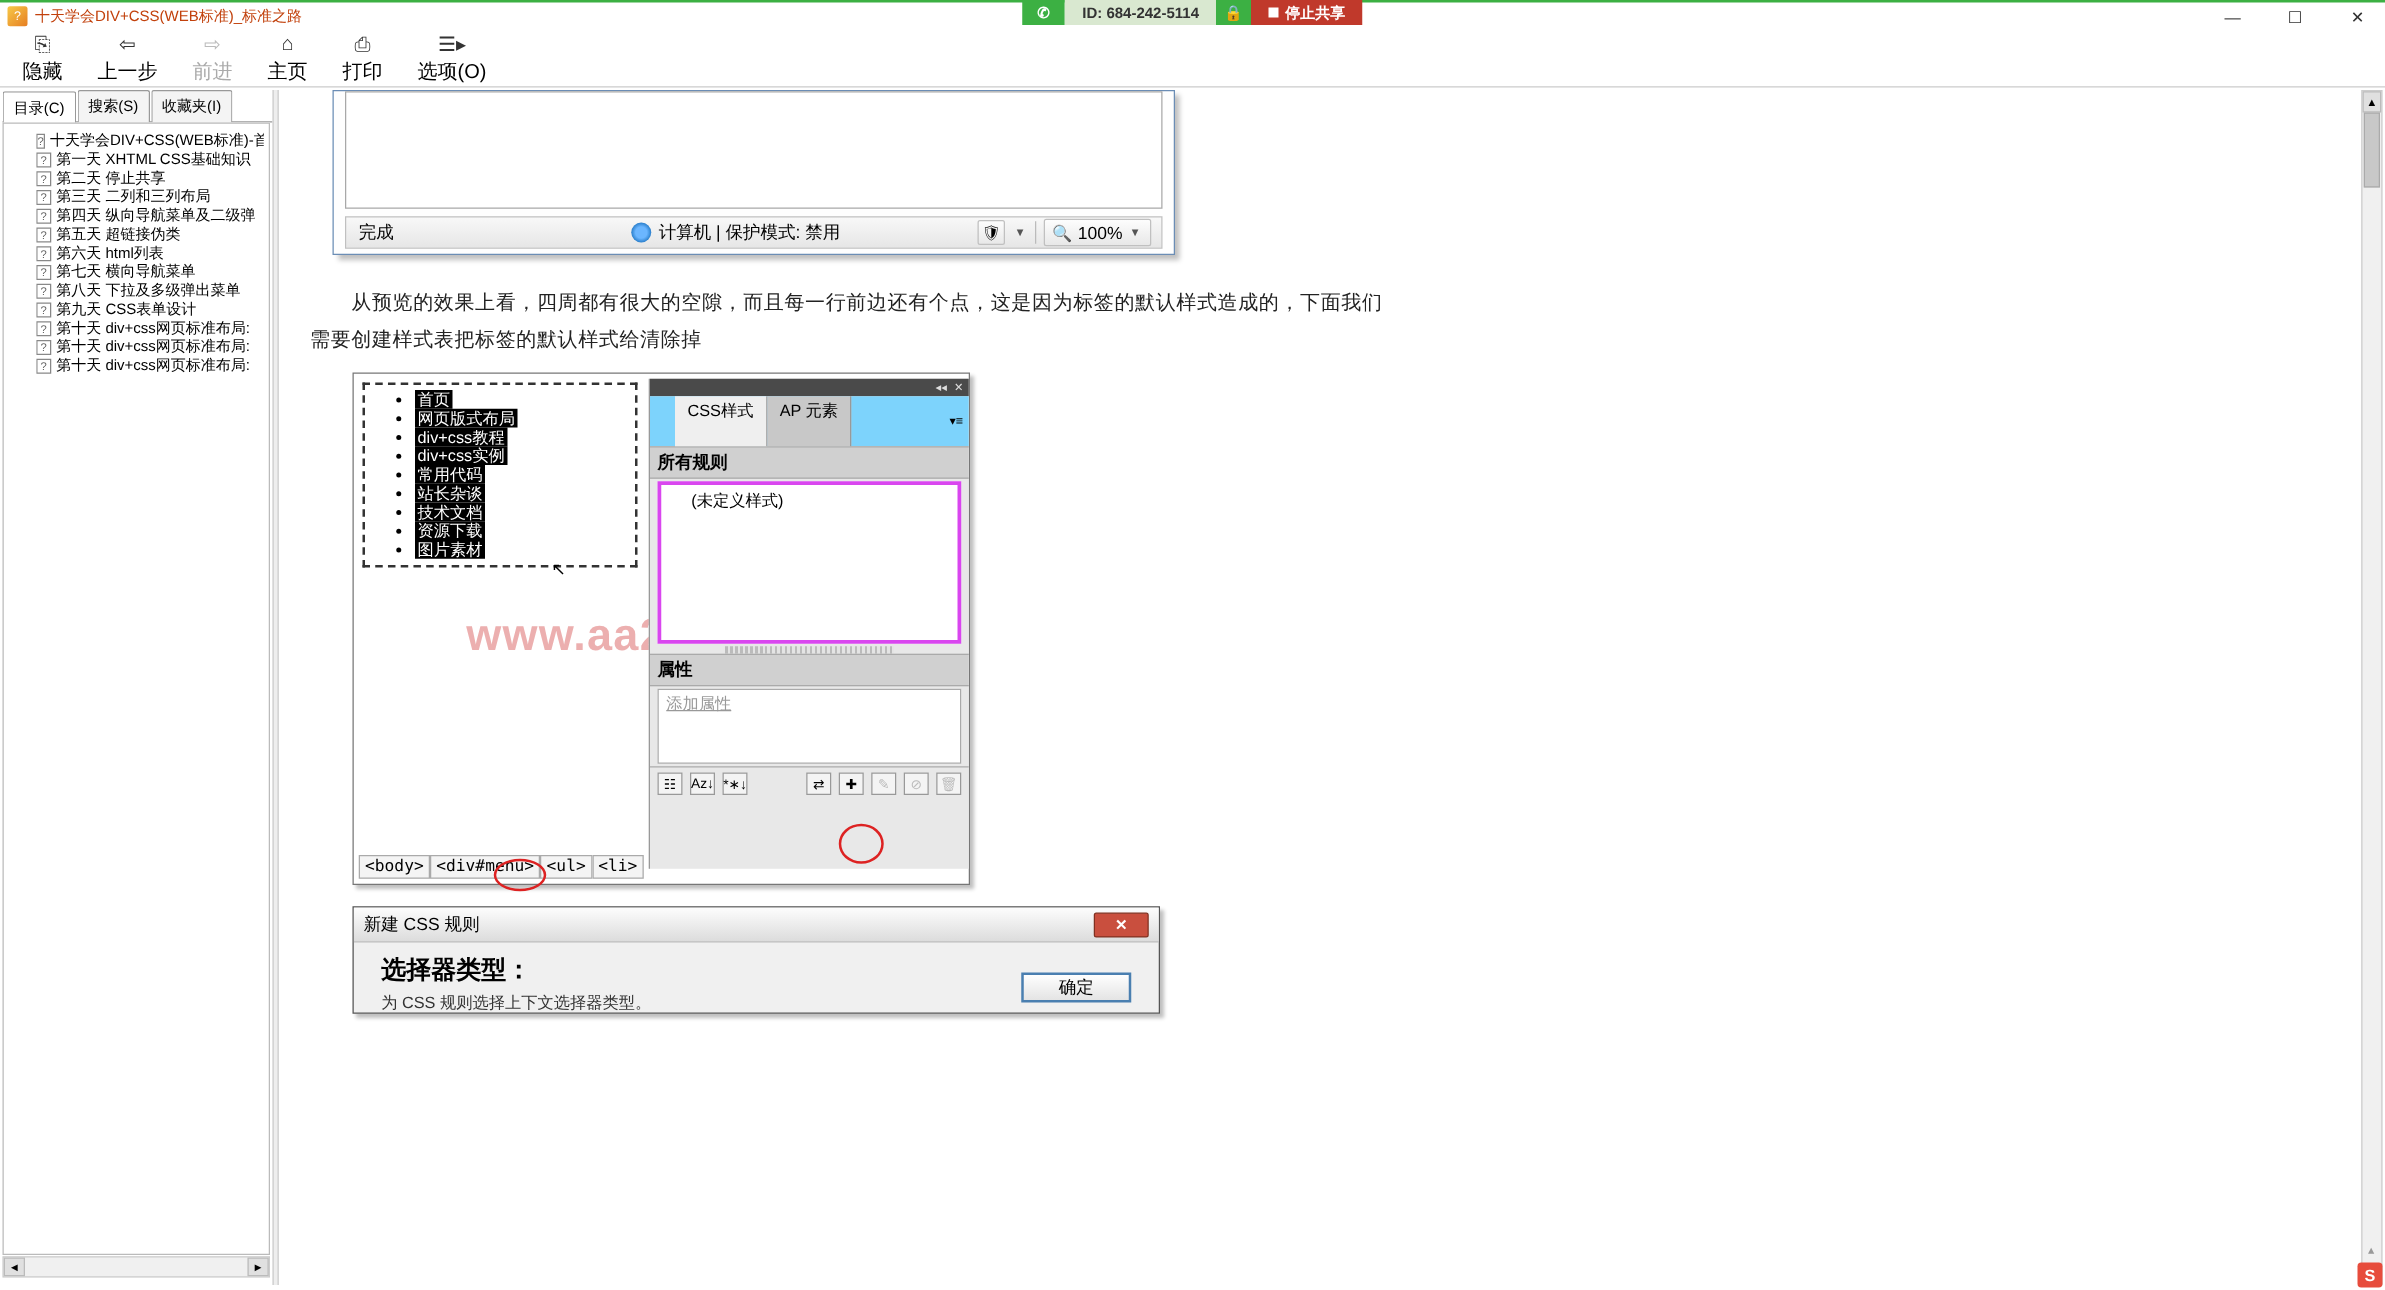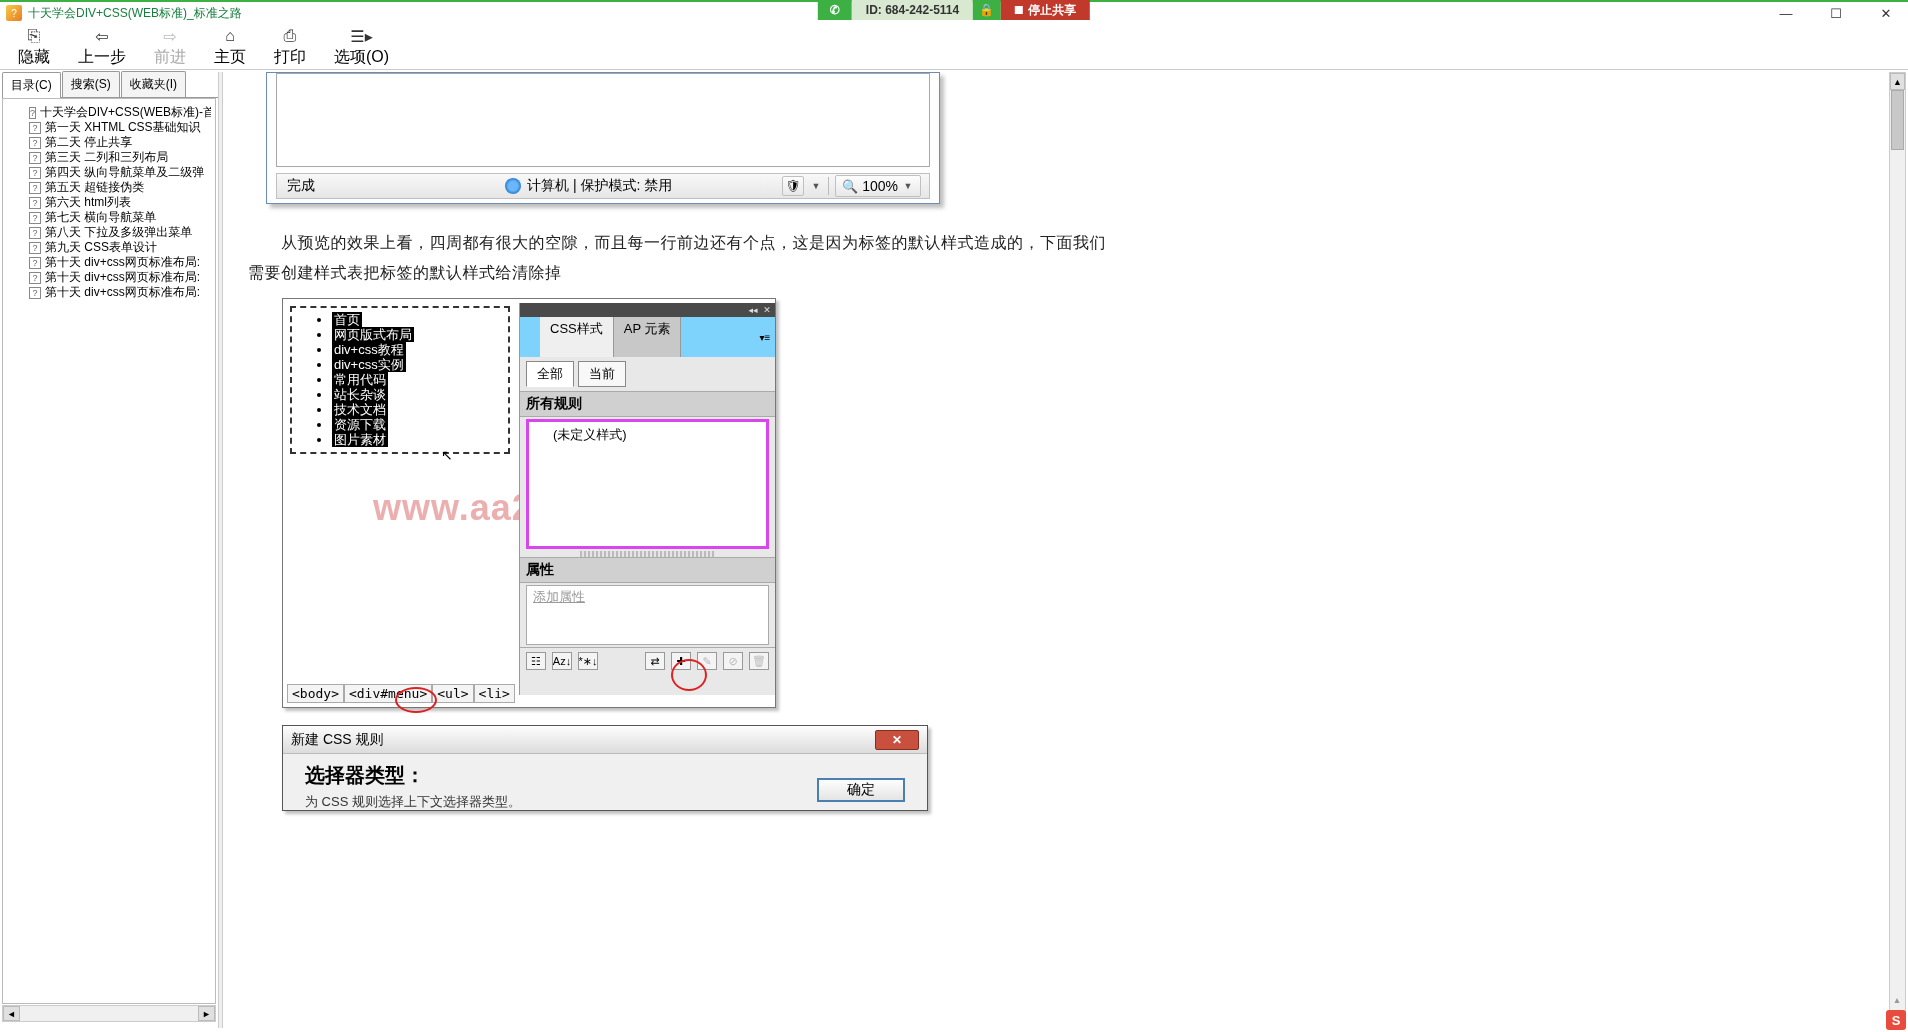--- a/index.html
+++ b/index.html
@@ -10,34 +10,34 @@
 .remote-bar { position: absolute; top: 0; left: 50%; transform: translateX(-50%); display: flex; height: 20px; z-index: 101; }
 .remote-seg { display: flex; align-items: center; padding: 0 14px; font-size: 12px; font-weight: bold; }
 .remote-phone { background: #3cb043; color: #fff; width: 34px; justify-content: center; }
 .remote-id { background: #d9e8d0; color: #333; }
 .remote-lock { background: #3cb043; color: #fff; width: 28px; justify-content: center; }
 .remote-stop { background: #c0392b; color: #fff; }
 
 
 .titlebar { position: absolute; top: 2px; left: 0; right: 0; height: 22px; display: flex; align-items: center; background: #fff; padding-left: 6px; }
 .titlebar .icon { width: 16px; height: 16px; background: linear-gradient(135deg,#f7c948,#e67e22); border-radius: 2px; margin-right: 6px; display:flex;align-items:center;justify-content:center;font-size:10px;color:#fff; }
-.titlebar .title { font-size: 12px; color: #15803d; }
+.titlebar .title { font-size: 12px; color: #c2410c; }
 .win-controls { position: absolute; right: 8px; top: 4px; display: flex; gap: 22px; }
 .win-btn { width: 28px; height: 18px; display: flex; align-items: center; justify-content: center; color: #333; font-size: 13px; cursor: default; }
 
 
 .toolbar { position: absolute; top: 26px; left: 0; right: 0; height: 44px; border-bottom: 1px solid #ccc; display: flex; align-items: center; padding-left: 18px; gap: 28px; background: #fff; }
 .tool-btn { display: flex; flex-direction: column; align-items: center; gap: 2px; cursor: default; }
 .tool-btn.disabled { color: #aaa; }
 .tool-icon { width: 20px; height: 18px; display: flex; align-items: center; justify-content: center; font-size: 16px; color: #333; }
 .tool-btn.disabled .tool-icon { color: #bbb; }
 .tool-label { font-size: 16px; }
 
 
-.tabs-row { position: absolute; top: 72px; left: 2px; width: 216px; height: 26px; display: flex; align-items: flex-end; border-bottom: 1px solid #999; }
+.tabs-row { position: absolute; top: 72px; left: 2px; width: 216px; height: 26px; display: flex; align-items: center; border-bottom: 1px solid #999; }
 .tab { padding: 4px 8px; border: 1px solid #999; border-bottom: none; background: #f4f4f4; margin-right: 1px; font-size: 12px; cursor: default; border-radius: 2px 2px 0 0; }
 .tab.active { background: #fff; position: relative; top: 1px; }
 
 
 .left-panel { position: absolute; top: 98px; left: 2px; width: 214px; bottom: 28px; border: 1px solid #bbb; background: #fff; overflow: hidden; }
 .tree { padding: 6px 4px 6px 26px; }
 .tree-item { display: flex; align-items: center; height: 15px; font-size: 12px; color: #000; white-space: nowrap; overflow: hidden; cursor: default; }
 .tree-q { width: 12px; height: 12px; border: 1px solid #888; color: #666; font-size: 9px; display: flex; align-items: center; justify-content: center; margin-right: 4px; }
 .left-scroll { position: absolute; left: 2px; bottom: 10px; width: 214px; height: 17px; background: #f0f0f0; border: 1px solid #ccc; display: flex; align-items: center; }
 .scroll-arrow { width: 17px; height: 15px; background: #e0e0e0; border: 1px solid #bbb; display: flex; align-items: center; justify-content: center; font-size: 9px; }
@@ -295,24 +295,20 @@
     <div class="dw-panels">
       <div class="dw-panel-ctrl">
         <span>◂◂</span>
         <span>✕</span>
       </div>
       <div class="dw-tabs">
         <div class="dw-tab active">CSS样式</div>
         <div class="dw-tab">AP 元素</div>
         <div class="dw-menu-btn">▾≡</div>
       </div>
-      <div class="dw-subtabs">
-        <div class="dw-subtab active">全部</div>
-        <div class="dw-subtab">当前</div>
-      </div>
       <div class="dw-section-h">所有规则</div>
       <div class="dw-rules-box">
         <div class="dw-undef">(未定义样式)</div>
       </div>
       <div class="dw-gripper"></div>
       <div class="dw-section-h">属性</div>
       <div class="dw-prop-box">
         <span class="dw-addprop">添加属性</span>
       </div>
       <div class="dw-panel-footer">

